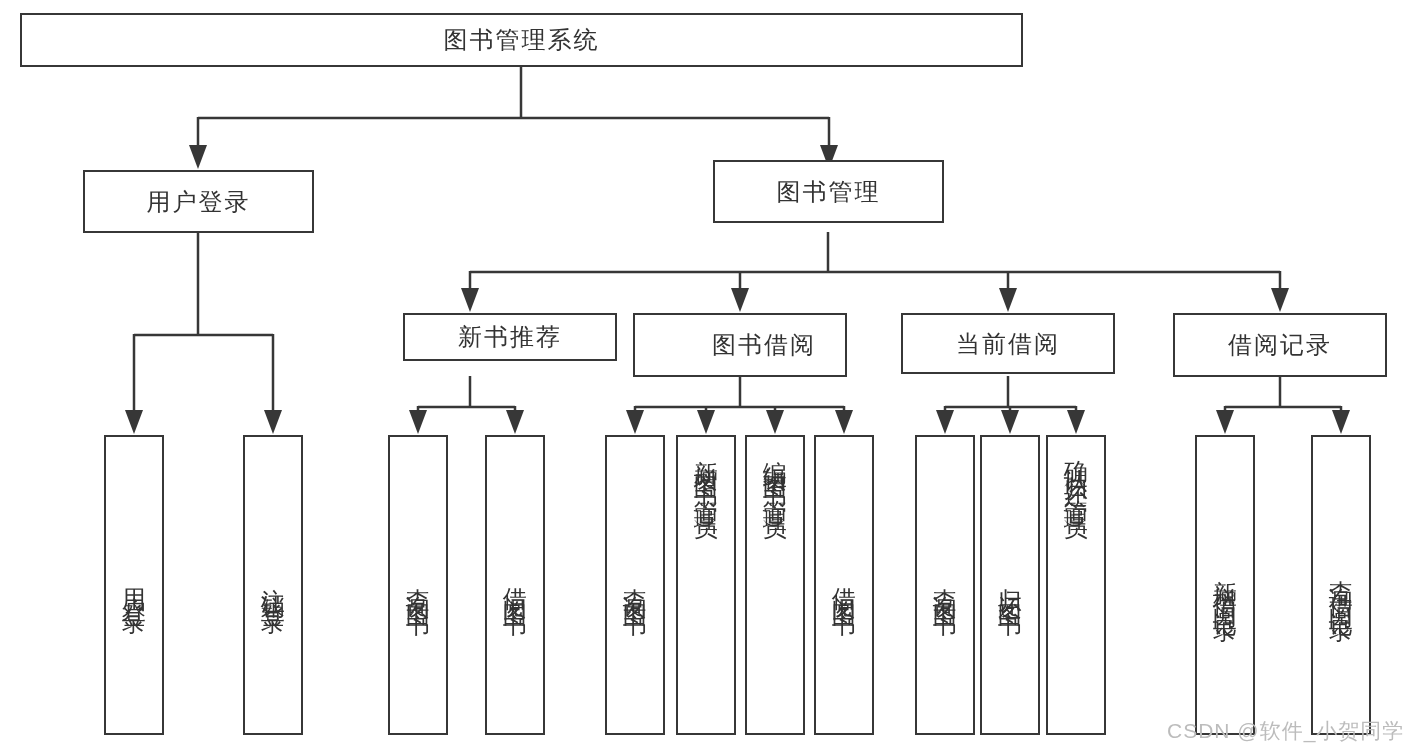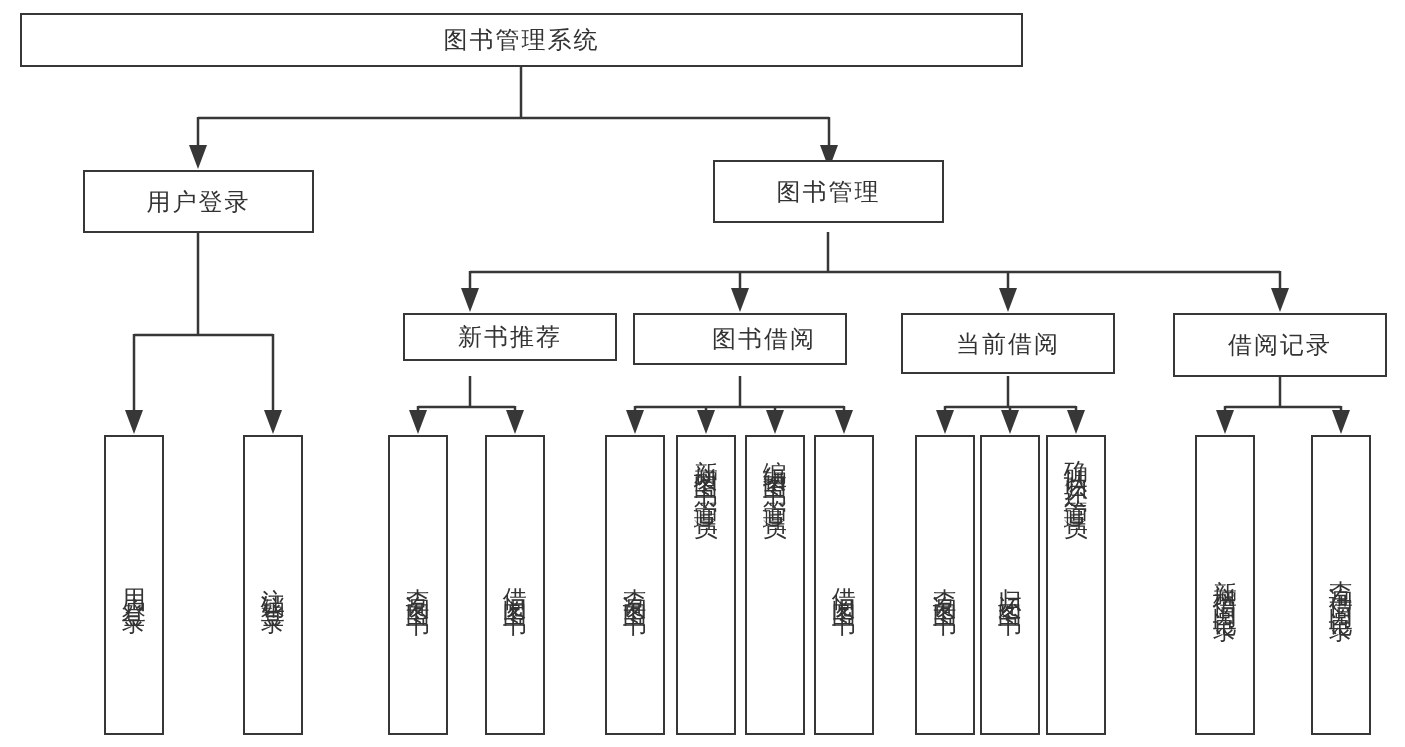--- a/index.html
+++ b/index.html
@@ -118,21 +118,21 @@
   <div class="node hnode" style="left:83px; top:170px; width:231px; height:63px;">
     <span>用户登录</span>
   </div>
   <div class="node hnode" style="left:713px; top:160px; width:231px; height:63px;">
     <span>图书管理</span>
   </div>
 
   <div class="node hnode" style="left:363px; top:313px; width:214px; height:48px;margin-left:40px;">
     <span>新书推荐</span>
   </div>
-  <div class="node hnode" style="left:633px; top:313px; width:214px; height:52px;padding-left:48px;">
+  <div class="node hnode" style="left:633px; top:313px; width:214px; height:64px;padding-left:48px;">
     <span>图书借阅</span>
   </div>
   <div class="node hnode" style="left:901px; top:313px; width:214px; height:61px;">
     <span>当前借阅</span>
   </div>
   <div class="node hnode" style="left:1173px; top:313px; width:214px; height:64px;">
     <span>借阅记录</span>
   </div>
 
   <div class="node vnode" style="left:104px; top:435px;">
@@ -168,14 +168,15 @@
   <div class="node vnode long" style="left:1046px; top:435px;">
     <span>确认归还（管理员）</span>
   </div>
   <div class="node vnode" style="left:1195px; top:435px;">
     <span>新增借阅记录</span>
   </div>
   <div class="node vnode" style="left:1311px; top:435px;">
     <span>查询借阅记录</span>
   </div>
 
+  <div class="watermark">CSDN @软件_小贺同学</div>
 
 </div>
 
 </body></html>

